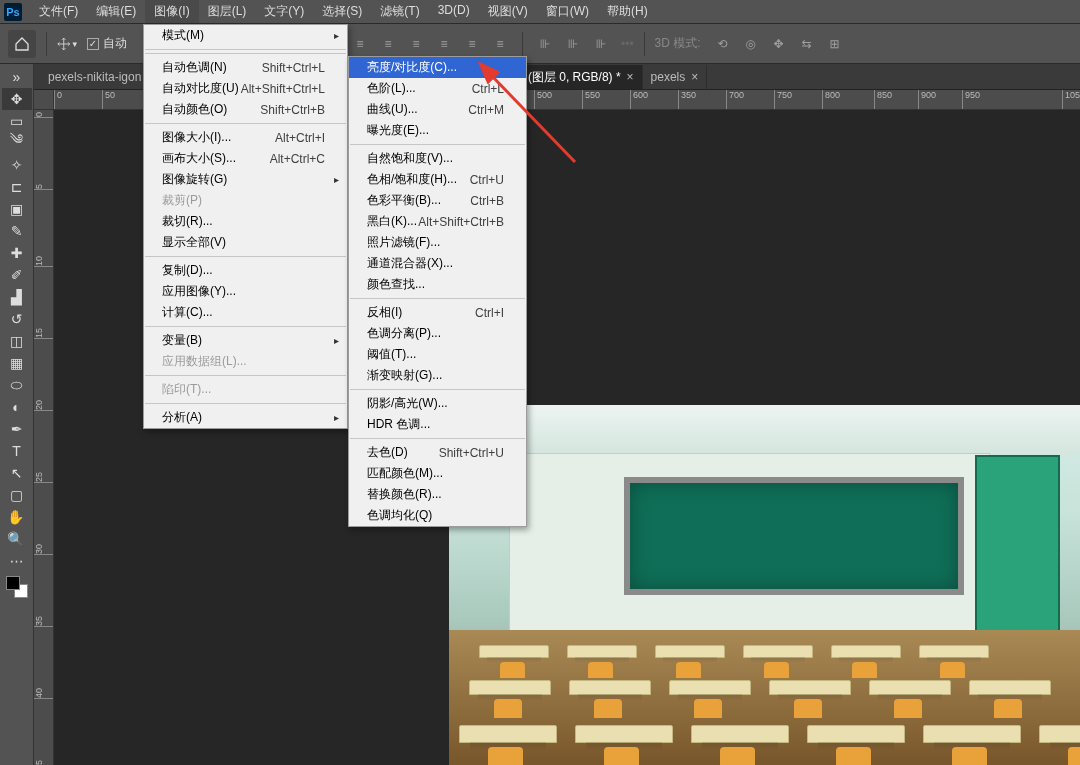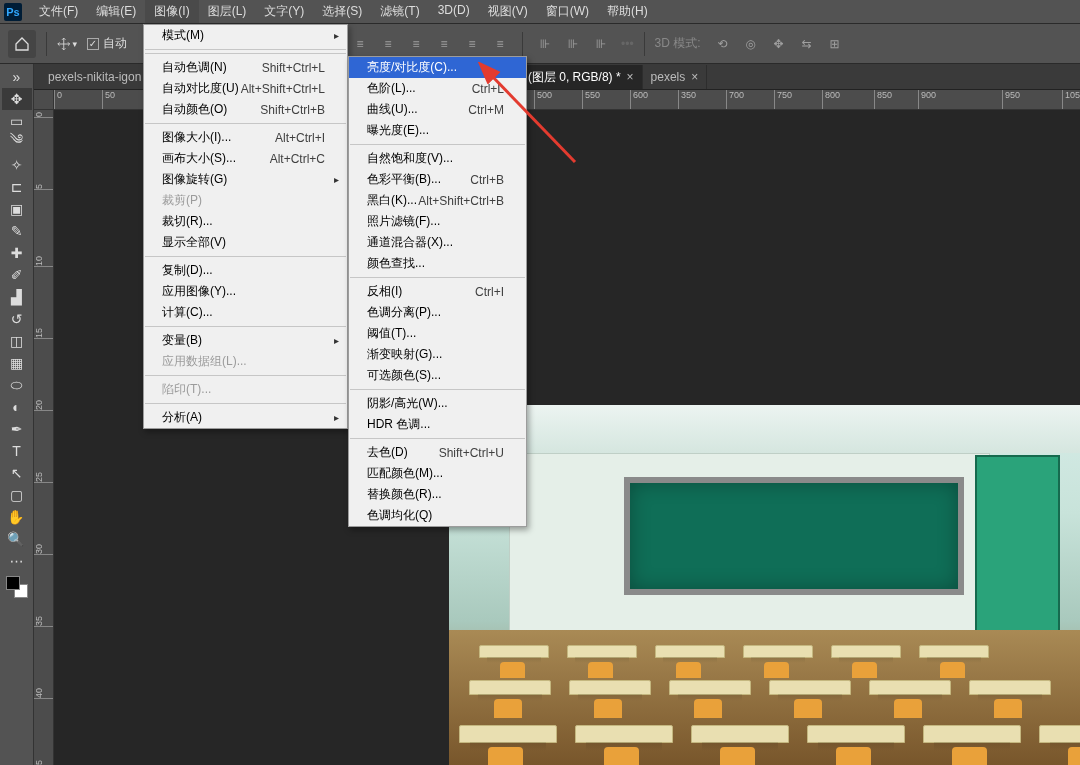--- a/index.html
+++ b/index.html
@@ -191,21 +191,21 @@
           <div class="tick" style="left: 432px;">450</div>
           <div class="tick" style="left: 480px;">500</div>
           <div class="tick" style="left: 528px;">550</div>
           <div class="tick" style="left: 576px;">600</div>
           <div class="tick" style="left: 624px;">350</div>
           <div class="tick" style="left: 672px;">700</div>
           <div class="tick" style="left: 720px;">750</div>
           <div class="tick" style="left: 768px;">800</div>
           <div class="tick" style="left: 820px;">850</div>
           <div class="tick" style="left: 864px;">900</div>
-          <div class="tick" style="left: 948px;">950</div>
+          <div class="tick" style="left: 908px;">950</div>
           <div class="tick" style="left: 960px; margin-top: 48px;">1000</div>
           <div class="tick" style="left: 1008px;">1050</div>
         </div>
       <div class="ruler-v" id="ruler-v">
           <div class="tick" style="top: 0px;">0</div>
           <div class="tick" style="top: 72px;">5</div>
           <div class="tick" style="top: 144px;">10</div>
           <div class="tick" style="top: 216px;">15</div>
           <div class="tick" style="top: 288px;">20</div>
           <div class="tick" style="top: 360px;">25</div>
@@ -344,20 +344,24 @@
       <span class="dd-short">Ctrl+M</span>
     </div>
     <div class="dd-item">
       <span>曝光度(E)...</span>
     </div>
     <div class="dd-sep"></div>
     <div class="dd-item">
       <span>自然饱和度(V)...</span>
     </div>
     <div class="dd-item">
+      <span>色相/饱和度(H)...</span>
+      <span class="dd-short">Ctrl+U</span>
+    </div>
+    <div class="dd-item">
       <span>色彩平衡(B)...</span>
       <span class="dd-short">Ctrl+B</span>
     </div>
     <div class="dd-item">
       <span>黑白(K)...</span>
       <span class="dd-short">Alt+Shift+Ctrl+B</span>
     </div>
     <div class="dd-item">
       <span>照片滤镜(F)...</span>
     </div>
@@ -373,23 +377,20 @@
       <span class="dd-short">Ctrl+I</span>
     </div>
     <div class="dd-item">
       <span>色调分离(P)...</span>
     </div>
     <div class="dd-item">
       <span>阈值(T)...</span>
     </div>
     <div class="dd-item">
       <span>渐变映射(G)...</span>
-    </div>
-    <div class="dd-item">
-      <span>可选颜色(S)...</span>
     </div>
     <div class="dd-sep"></div>
     <div class="dd-item">
       <span>阴影/高光(W)...</span>
     </div>
     <div class="dd-item">
       <span>HDR 色调...</span>
     </div>
     <div class="dd-sep"></div>
     <div class="dd-item">

